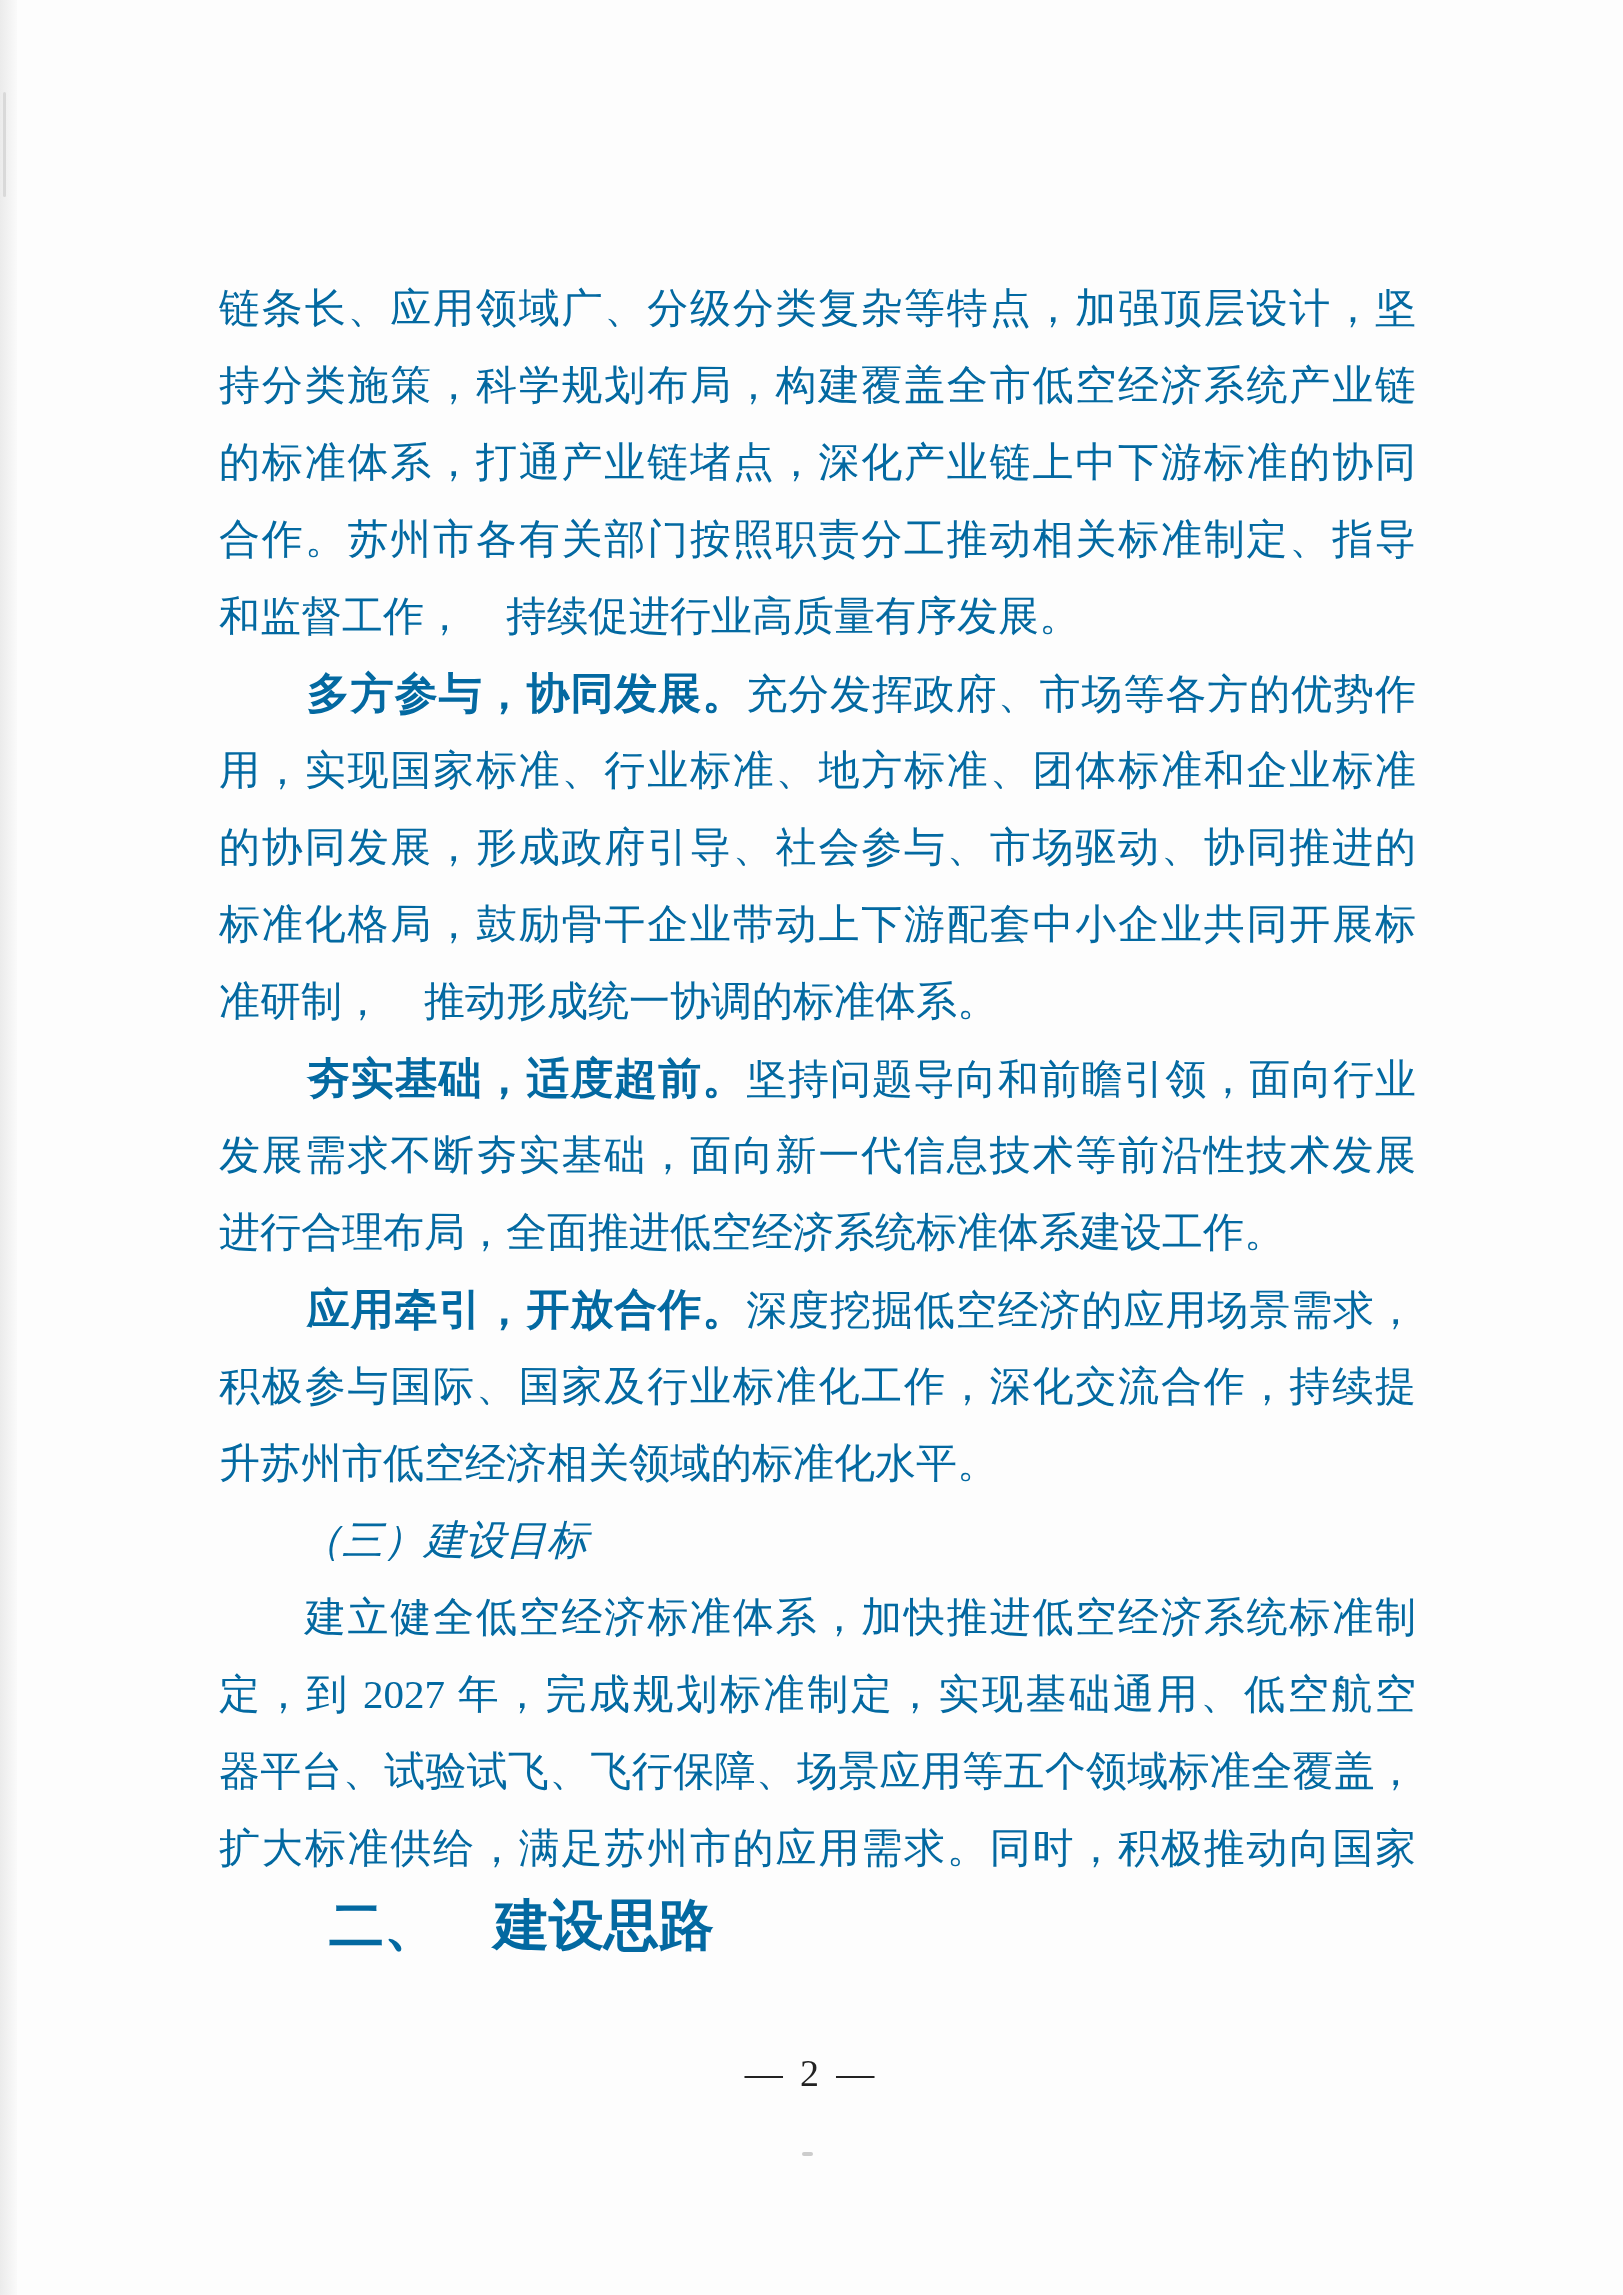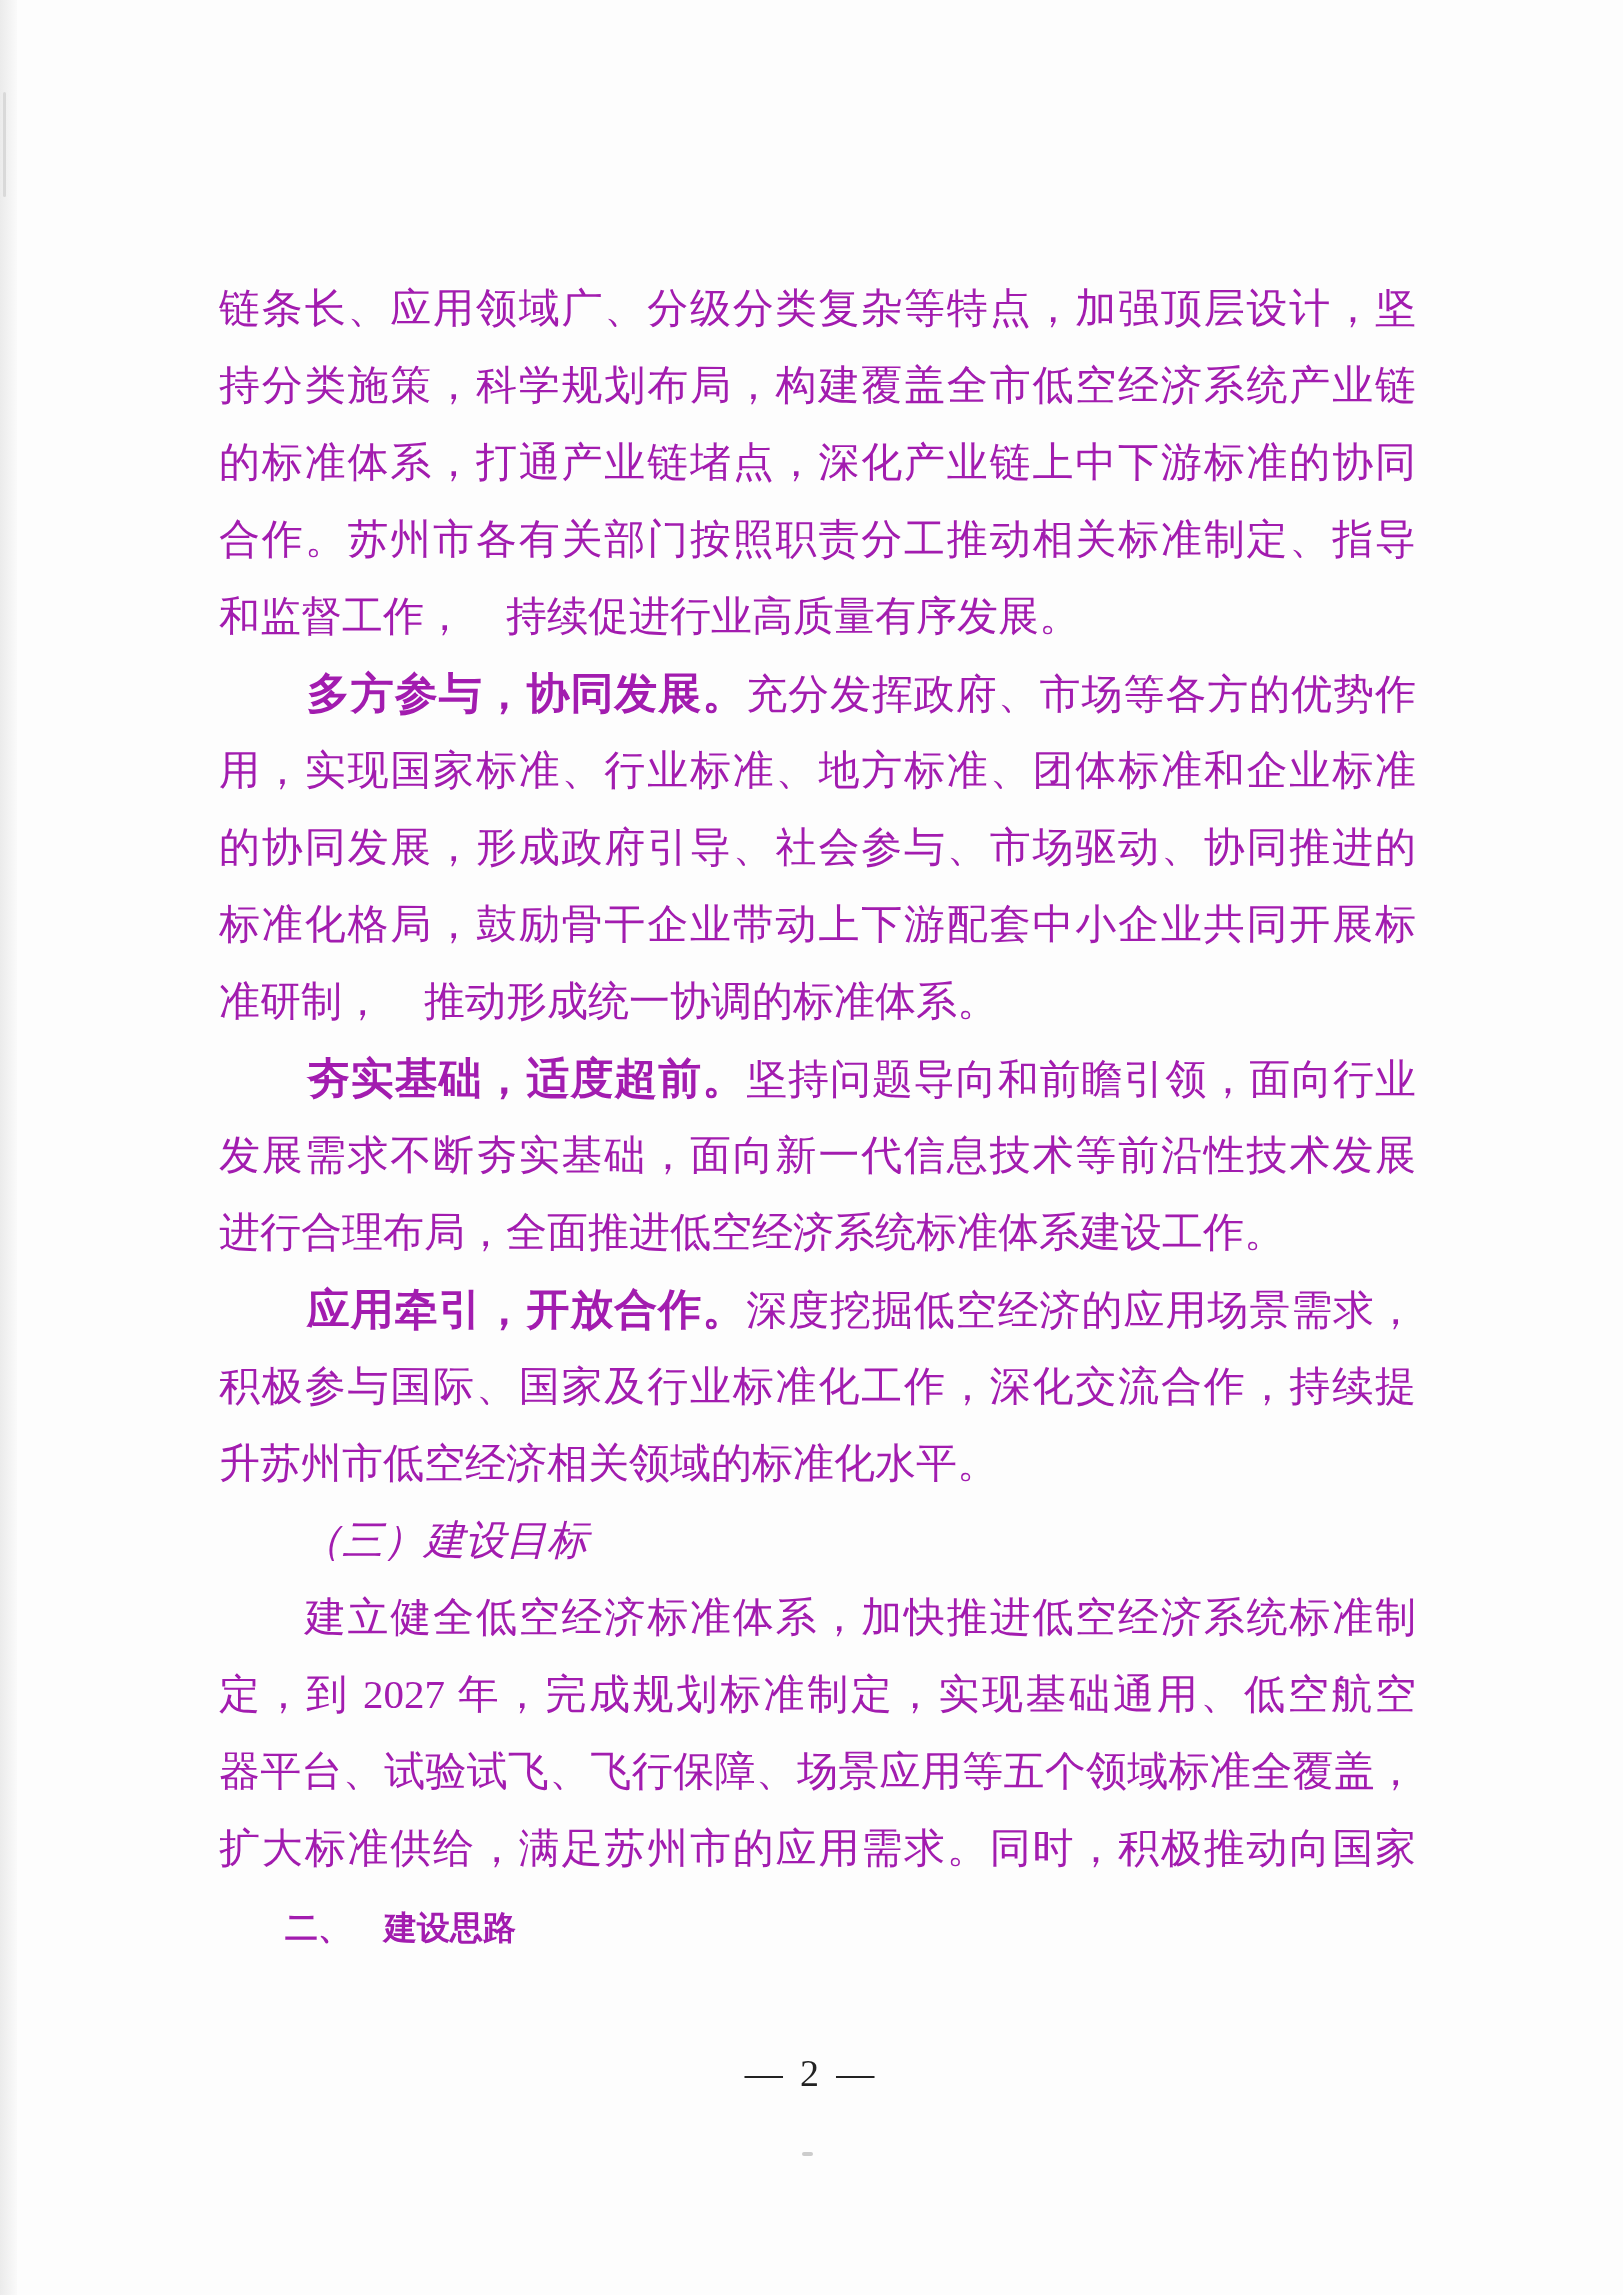--- a/index.html
+++ b/index.html
@@ -28,40 +28,40 @@
   }
   .doc-body {
     position: absolute;
     left: 219px; top: 270px;
     width: 1197px;
   }
   .line {
     height: 77px;
     line-height: 77px;
     font-size: 41px;
-    color: #a21caf;
+    color: #0369a1;
     white-space: pre-wrap;
     text-align: left;
   }
   .line.justify {
     text-align: justify;
     text-align-last: justify;
     text-justify: inter-character;
   }
   .seg-body { font-family: "Liberation Serif", "DejaVu Serif", serif; text-align: right; }
   .seg-kai  { font-family: "Liberation Serif", "DejaVu Serif", serif; font-style: italic; }
   .seg-bold {
     font-family: Liberation Sans, sans-serif;
     font-weight: 700;
     font-size: 43px;
   }
   .seg-heading {
     font-family: "Liberation Sans", "DejaVu Sans", sans-serif;
     font-weight: 700;
-    font-size: 33px;
+    font-size: 55px;
   }
   .page-number {
     position: absolute; left: 0; top: 2041px;
     width: 100%; height: 65px;
     line-height: 65px;
     text-align: center;
     font-size: 38px;
     letter-spacing: 3.9px;
     color: #222222;
     font-family: "Liberation Serif", "DejaVu Serif", serif;

